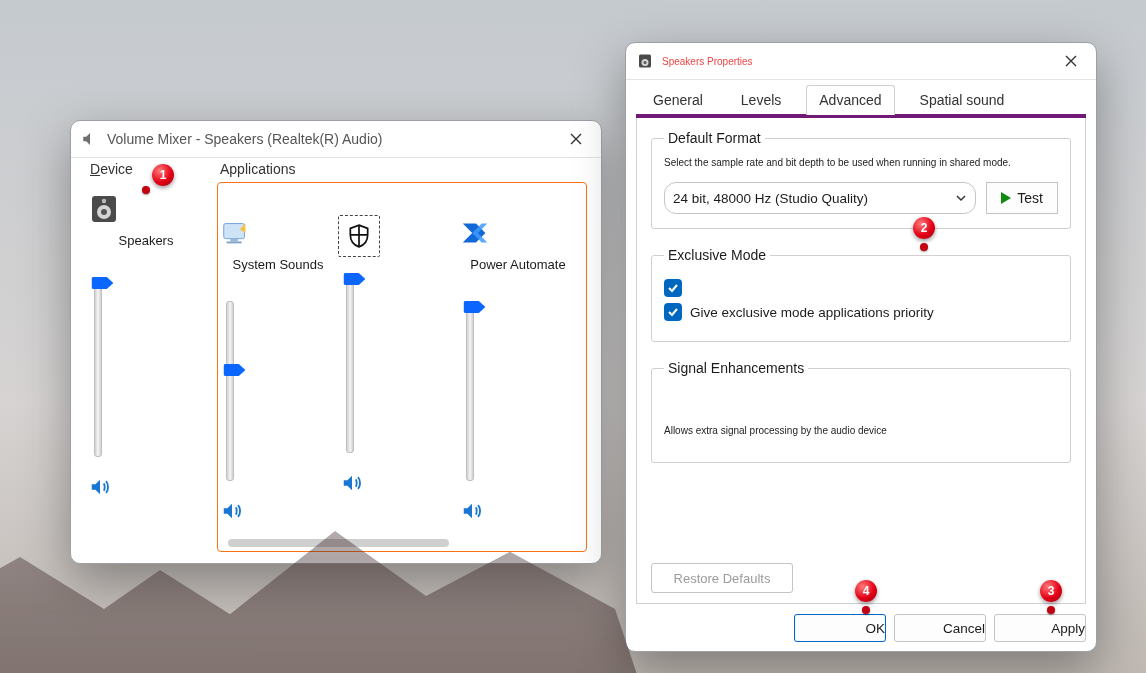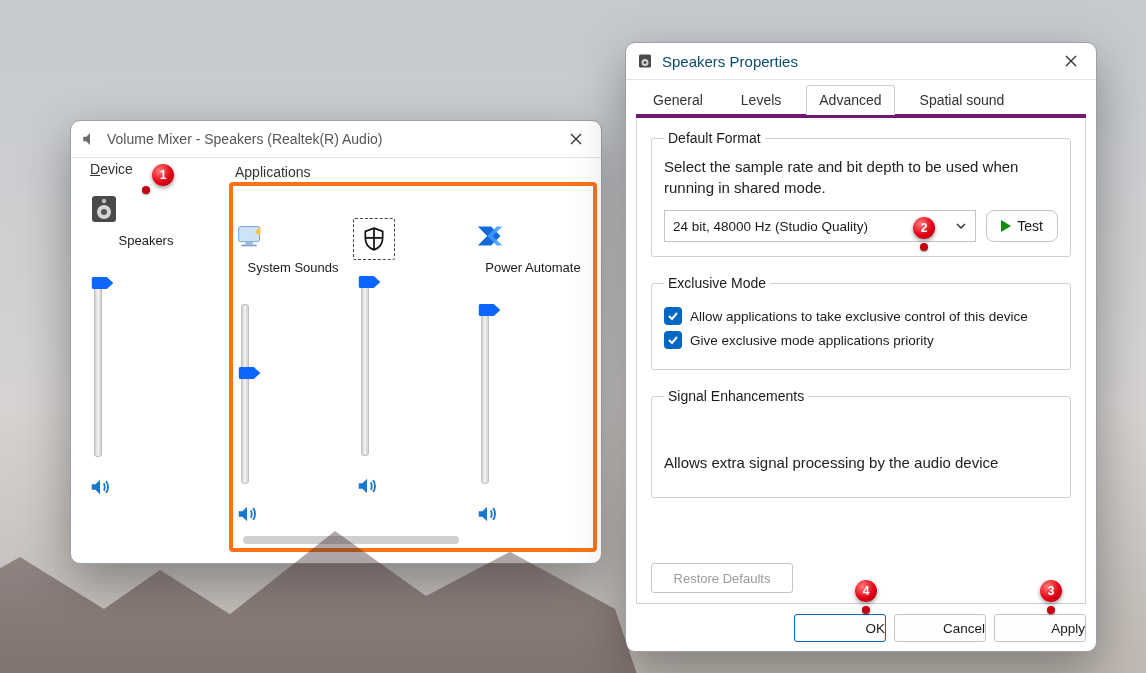--- a/index.html
+++ b/index.html
@@ -48,21 +48,21 @@
   .titlebar .icon-slot {
     width: 18px; height: 18px;
     margin-right: 8px;
     display:flex; align-items:center; justify-content:center;
   }
   .titlebar .title-text {
     flex: 1;
     font-size: 14px;
     color: #555;
   }
-  .titlebar .title-text.dark { color:#0c4a6e; font-size:15px;}
+  .titlebar .title-text.dark { color:#ef4444; font-size:10px;}
   .close-btn {
     width: 34px; height: 28px;
     display:flex; align-items:center; justify-content:center;
     border-radius: 4px;
     color:#333;
   }
   .x-svg { width: 12px; height:12px; }
 
   
   .mixer {
@@ -84,21 +84,21 @@
     box-sizing:border-box;
   }
   .panel .panel-title {
     position:absolute;
     top:2px; left:4px;
     font-size:14px;
     color:#333;
   }
   .device-panel { width: 120px; }
   .device-panel .panel-title span.mnemonic { text-decoration: underline; }
-  .apps-panel { flex:1; border:4px solid #f97316; border-radius:4px; margin-left:24px; display:flex; position:relative;}
+  .apps-panel { flex:1; border:1px solid #f97316; border-radius:4px; margin-left:12px; display:flex; position:relative;}
   .apps-panel .panel-title { top:-22px; left:2px;}
   .apps-panel::after{
     content:"";
     position:absolute;
     left:10px; right:10px; bottom:4px;
     height:8px;
     background:linear-gradient(90deg,#888,#888);
     border-radius:4px;
     opacity:.4;
     width:60%;
@@ -198,43 +198,43 @@
     border:1px solid #d0d0d0;
     border-radius:3px;
     padding: 10px 12px 14px 12px;
     margin:0;
   }
   fieldset.group legend {
     padding:0 4px;
     font-size:14px;
   }
   .hint {
-    font-size:15px;
+    font-size:10px;
     color:#222;
     margin-bottom:12px;
     line-height:1.4;
   }
   .format-row{
     display:flex; gap:10px; align-items:center;
   }
   .dropdown {
     flex:1;
     height:30px;
     border:1px solid #c4c4c4;
-    border-radius:0;
+    border-radius:12px;
     display:flex; align-items:center;
     padding:0 8px;
     justify-content:space-between;
   }
   .dropdown span{font-size:13.5px;}
   .chevdown{width:12px;height:12px;}
   .btn {
     height:30px;
     border:1px solid #c4c4c4;
-    border-radius:8px;
+    border-radius:0;
     background:#fdfdfd;
     display:flex; align-items:center; justify-content:center;
     padding:0 14px;
     font-size:14px;
     gap:6px;
   }
   .play-tri{width:0;height:0;border-top:6px solid transparent;border-bottom:6px solid transparent;border-left:10px solid #108a10;}
 
   .exclusive-group{
     border:2px solid #e3000f;
@@ -455,21 +455,20 @@
         </fieldset>
 
         <fieldset class="group exclusive-group">
           <legend>Exclusive Mode</legend>
           <label class="chk-row">
             <span class="chk">
                 <svg viewBox="0 0 12 12">
                   <path fill="none" stroke="#fff" stroke-width="2" d="M2 6 L5 9 L10 3"></path>
                 </svg>
               </span>
-            <span>Allow applications to take exclusive control of this device</span>
           </label>
           <label class="chk-row">
             <span class="chk">
                 <svg viewBox="0 0 12 12">
                   <path fill="none" stroke="#fff" stroke-width="2" d="M2 6 L5 9 L10 3"></path>
                 </svg>
               </span>
             <span>Give exclusive mode applications priority</span>
           </label>
         </fieldset>

